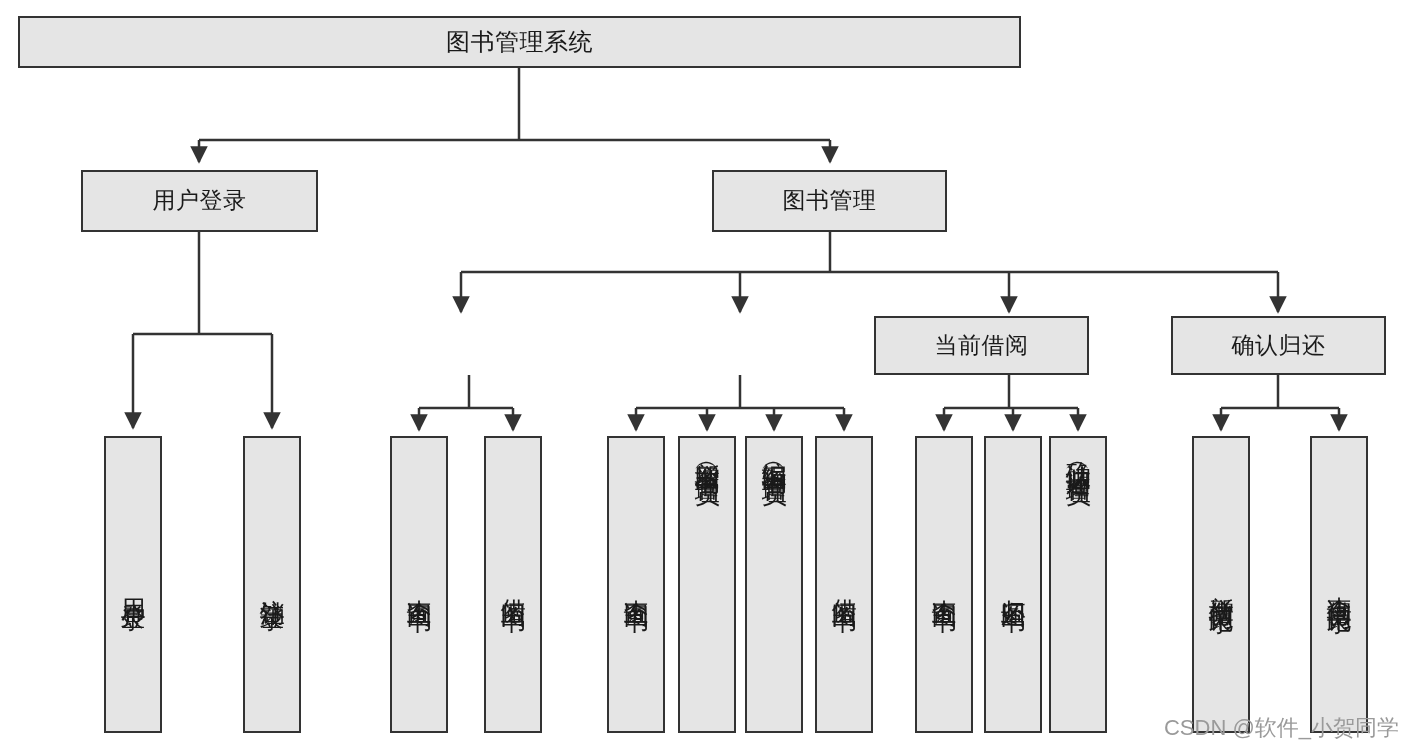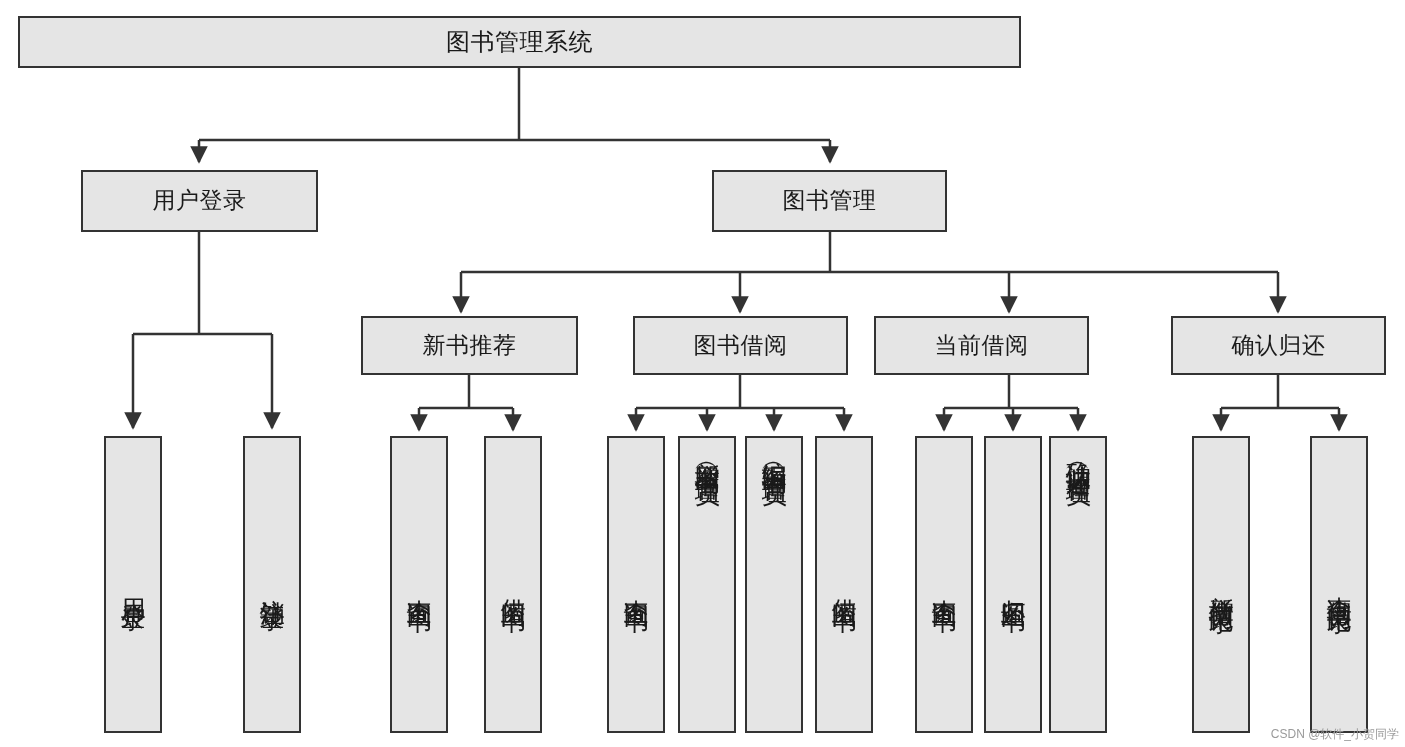--- a/index.html
+++ b/index.html
@@ -62,21 +62,21 @@
     white-space: nowrap;
   }
   .node.vert.centered {
     align-items: center;
     padding-top: 0;
   }
   .watermark {
     position: absolute;
     right: 6px;
     bottom: 4px;
-    font-size: 12px;
+    font-size: 22px;
     color: #9a9a9a;
     white-space: nowrap;
     user-select: none;
   }
 </style>
 </head>
 <body>
 
 <div id="canvas">
 
@@ -135,27 +135,21 @@
   </div>
 
   <div class="node horiz" style="left:81px; top:170px; width:237px; height:62px;">
     <span class="label">用户登录</span>
   </div>
 
   <div class="node horiz" style="left:712px; top:170px; width:235px; height:62px;">
     <span class="label">图书管理</span>
   </div>
 
-  <div class="node horiz" style="left:361px; top:316px; width:217px; height:59px;">
-    <span class="label">新书推荐</span>
-  </div>
-
-  <div class="node horiz" style="left:633px; top:316px; width:215px; height:59px;">
-    <span class="label">图书借阅</span>
-  </div>
+
 
   <div class="node horiz" style="left:874px; top:316px; width:215px; height:59px;">
     <span class="label">当前借阅</span>
   </div>
 
   <div class="node horiz" style="left:1171px; top:316px; width:215px; height:59px;">
     <span class="label">确认归还</span>
   </div>
 
   <div class="node vert centered" style="left:104px; top:436px; width:58px; height:297px;">

